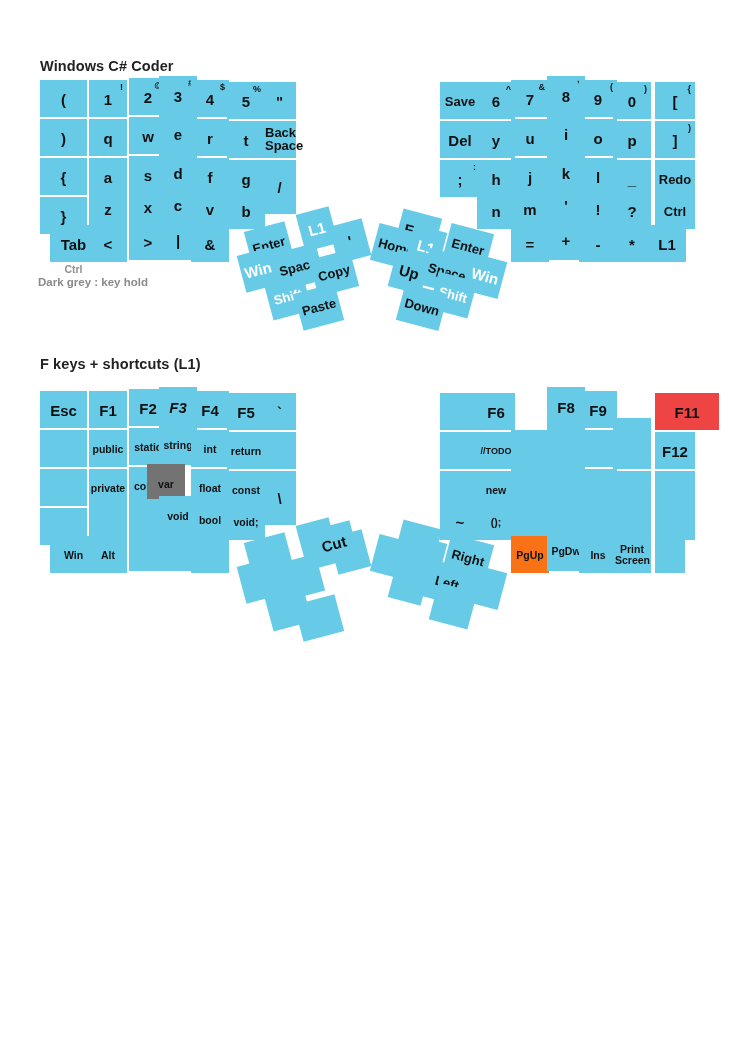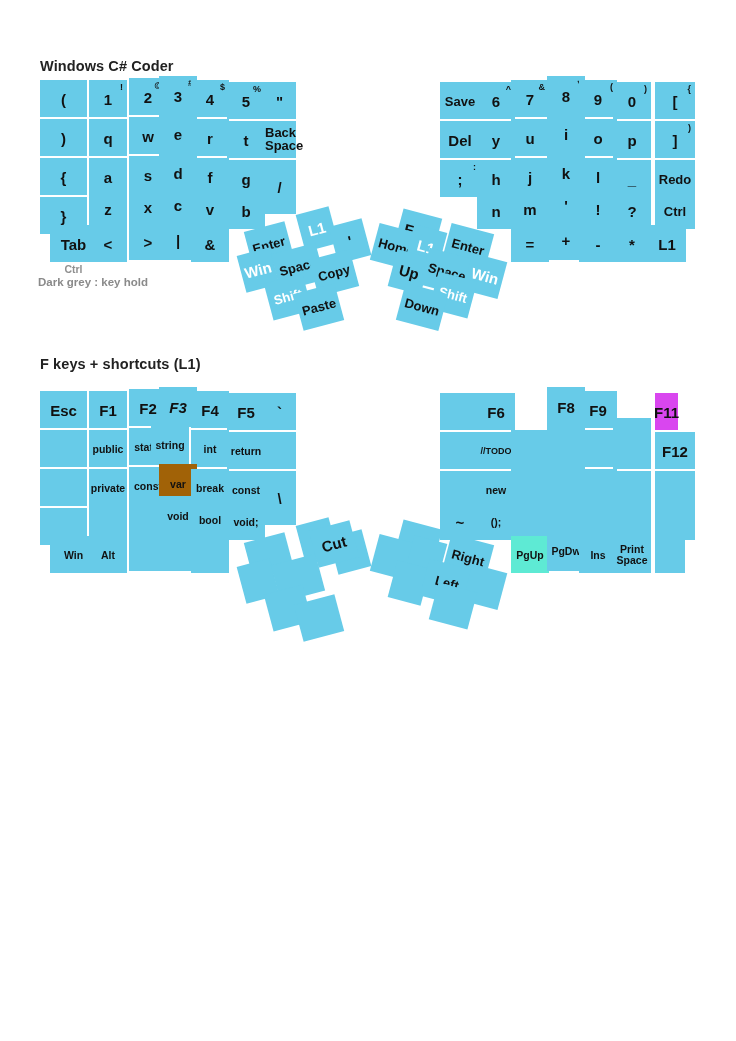--- a/index.html
+++ b/index.html
@@ -341,42 +341,42 @@
     <div class="key" style="left: 263px; top: 393px; width: 33px; height: 37px; background: rgb(103, 203, 232);">
       <span class="lbl c big">`</span>
     </div>
     <div class="key" style="left: 40px; top: 430px; width: 47px; height: 37px; background: rgb(103, 203, 232);"></div>
     <div class="key" style="left: 89px; top: 430px; width: 38px; height: 37px; background: rgb(103, 203, 232);">
       <span class="lbl c small">public</span>
     </div>
     <div class="key" style="left: 129px; top: 428px; width: 38px; height: 37px; background: rgb(103, 203, 232);">
       <span class="lbl c small">static</span>
     </div>
-    <div class="key" style="left: 151px; top: 425px; width: 38px; height: 40px; background: rgb(103, 203, 232);">
+    <div class="key" style="left: 159px; top: 425px; width: 38px; height: 40px; background: rgb(103, 203, 232);">
       <span class="lbl c small">string</span>
     </div>
     <div class="key" style="left: 191px; top: 430px; width: 38px; height: 37px; background: rgb(103, 203, 232);">
       <span class="lbl c small">int</span>
     </div>
     <div class="key" style="left: 227px; top: 432px; width: 38px; height: 37px; background: rgb(103, 203, 232);">
       <span class="lbl c small">return</span>
     </div>
     <div class="key" style="left: 263px; top: 432px; width: 33px; height: 37px; background: rgb(103, 203, 232);"></div>
     <div class="key" style="left: 40px; top: 469px; width: 47px; height: 37px; background: rgb(103, 203, 232);"></div>
     <div class="key" style="left: 89px; top: 469px; width: 38px; height: 37px; background: rgb(103, 203, 232);">
       <span class="lbl c small">private</span>
     </div>
     <div class="key" style="left: 129px; top: 467px; width: 38px; height: 37px; background: rgb(103, 203, 232);">
       <span class="lbl c small">const</span>
     </div>
-    <div class="key" style="left: 159px; top: 464px; width: 38px; height: 40px; background: #a16207;">
+    <div class="key" style="left: 147px; top: 464px; width: 38px; height: 40px; background: #737373;">
       <span class="lbl c small">var</span>
     </div>
     <div class="key" style="left: 191px; top: 469px; width: 38px; height: 37px; background: rgb(103, 203, 232);">
-      <span class="lbl c small">break</span>
+      <span class="lbl c small">float</span>
     </div>
     <div class="key" style="left: 227px; top: 471px; width: 38px; height: 37px; background: rgb(103, 203, 232);">
       <span class="lbl c small">const</span>
     </div>
     <div class="key" style="left: 263px; top: 471px; width: 33px; height: 54px; background: rgb(103, 203, 232);">
       <span class="lbl c big">\</span>
     </div>
     <div class="key" style="left: 40px; top: 508px; width: 47px; height: 37px; background: rgb(103, 203, 232);"></div>
     <div class="key" style="left: 89px; top: 501px; width: 38px; height: 37px; background: rgb(103, 203, 232);"></div>
     <div class="key" style="left: 129px; top: 499px; width: 38px; height: 37px; background: rgb(103, 203, 232);"></div>
@@ -429,21 +429,21 @@
     </div>
     <div class="key" style="left: 547px; top: 387px; width: 38px; height: 40px; background: rgb(103, 203, 232);">
       <span class="lbl c big">F8</span>
     </div>
     <div class="key" style="left: 579px; top: 391px; width: 38px; height: 37px; background: rgb(103, 203, 232);">
       <span class="lbl c big">F9</span>
     </div>
     <div class="key" style="left: 613px; top: 393px; width: 38px; height: 37px; background: rgb(103, 203, 232); margin-top: 25px;">
       <span class="lbl c big">F10</span>
     </div>
-    <div class="key" style="left: 655px; top: 393px; width: 23px; height: 37px; background: #d946ef;">
+    <div class="key" style="left: 655px; top: 393px; width: 64px; height: 37px; background: #ef4444;">
       <span class="lbl c big">F11</span>
     </div>
     <div class="key" style="left: 440px; top: 432px; width: 40px; height: 37px; background: rgb(103, 203, 232);"></div>
     <div class="key" style="left: 477px; top: 432px; width: 38px; height: 37px; background: rgb(103, 203, 232);">
       <span class="lbl c tiny">//TODO</span>
     </div>
     <div class="key" style="left: 511px; top: 430px; width: 38px; height: 37px; background: rgb(103, 203, 232);"></div>
     <div class="key" style="left: 547px; top: 425px; width: 38px; height: 40px; background: rgb(103, 203, 232);"></div>
     <div class="key" style="left: 579px; top: 430px; width: 38px; height: 37px; background: rgb(103, 203, 232);"></div>
     <div class="key" style="left: 613px; top: 432px; width: 38px; height: 37px; background: rgb(103, 203, 232);"></div>
@@ -463,27 +463,27 @@
       <span class="lbl c big">~</span>
     </div>
     <div class="key" style="left: 477px; top: 503px; width: 38px; height: 37px; background: rgb(103, 203, 232);">
       <span class="lbl c small">();</span>
     </div>
     <div class="key" style="left: 511px; top: 501px; width: 38px; height: 37px; background: rgb(103, 203, 232);"></div>
     <div class="key" style="left: 547px; top: 496px; width: 38px; height: 40px; background: rgb(103, 203, 232);"></div>
     <div class="key" style="left: 579px; top: 501px; width: 38px; height: 37px; background: rgb(103, 203, 232);"></div>
     <div class="key" style="left: 613px; top: 503px; width: 38px; height: 37px; background: rgb(103, 203, 232);"></div>
     <div class="key" style="left: 655px; top: 503px; width: 40px; height: 37px; background: rgb(103, 203, 232);"></div>
-    <div class="key" style="left: 511px; top: 536px; width: 38px; height: 37px; background: #5eead4;">
+    <div class="key" style="left: 511px; top: 536px; width: 38px; height: 37px; background: #f97316;">
       <span class="lbl c small">PgUp</span>
     </div>
     <div class="key" style="left: 547px; top: 531px; width: 38px; height: 40px; background: rgb(103, 203, 232);">
       <span class="lbl c small">PgDw</span>
     </div>
     <div class="key" style="left: 579px; top: 536px; width: 38px; height: 37px; background: rgb(103, 203, 232);">
       <span class="lbl c small">Ins</span>
     </div>
     <div class="key" style="left: 613px; top: 536px; width: 38px; height: 37px; background: rgb(103, 203, 232);">
       <span class="lbl c small" style="white-space: pre-line; text-align: center; width: 34px; line-height: 1.05;">Print
-Space</span>
+Screen</span>
     </div>
     <div class="key" style="left: 655px; top: 536px; width: 30px; height: 37px; background: rgb(103, 203, 232);"></div>
   </div>
 
 </body></html>

